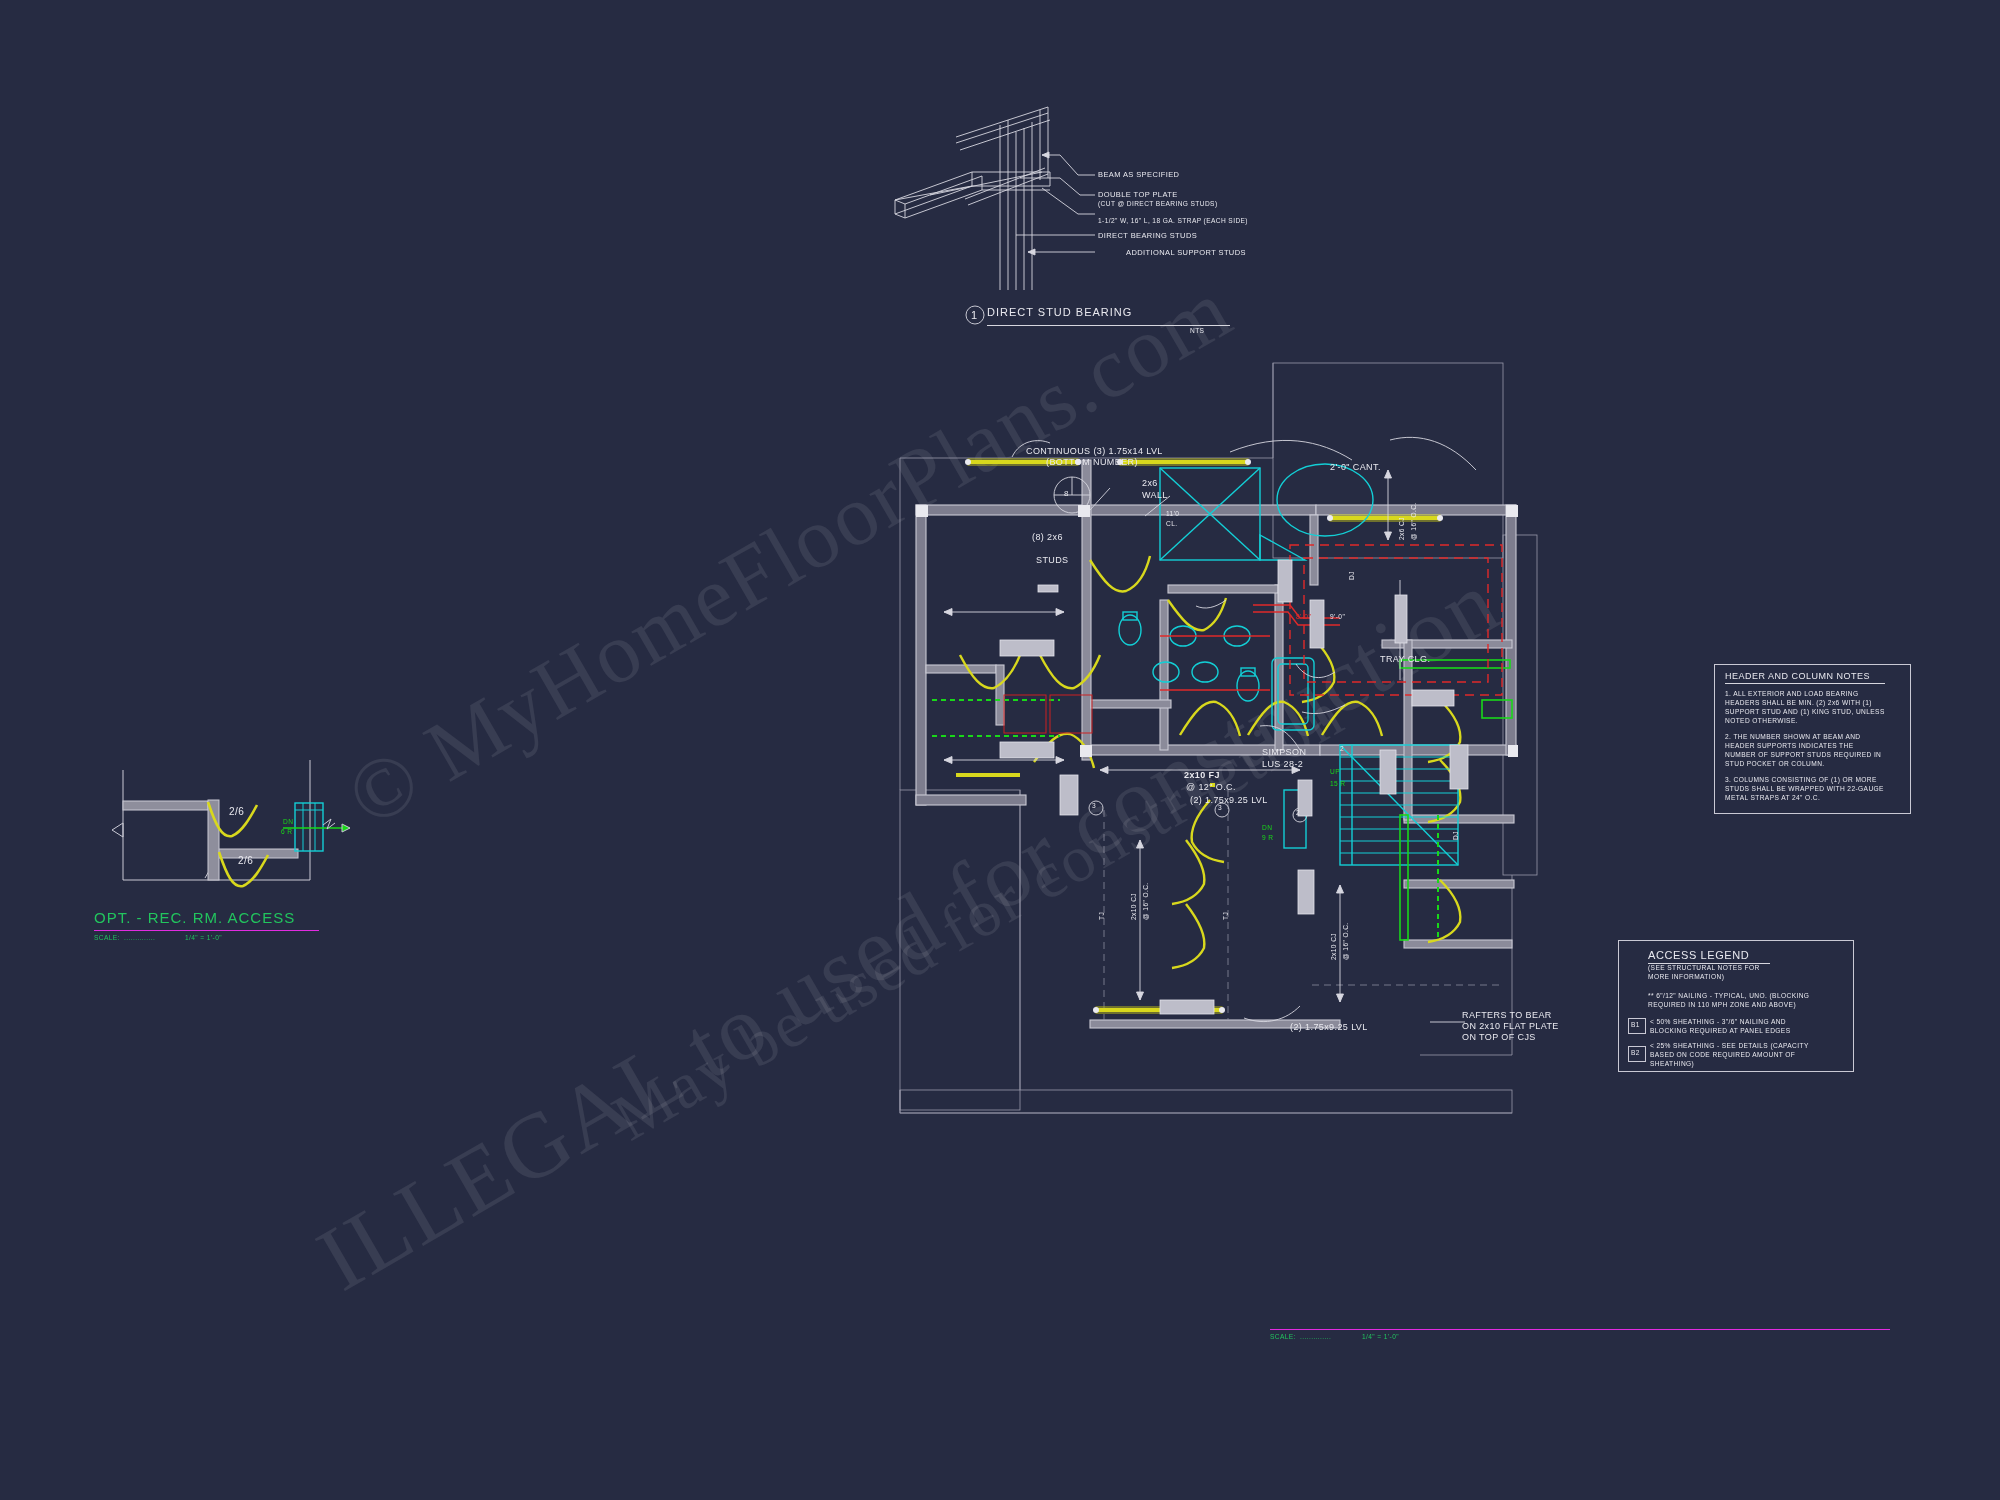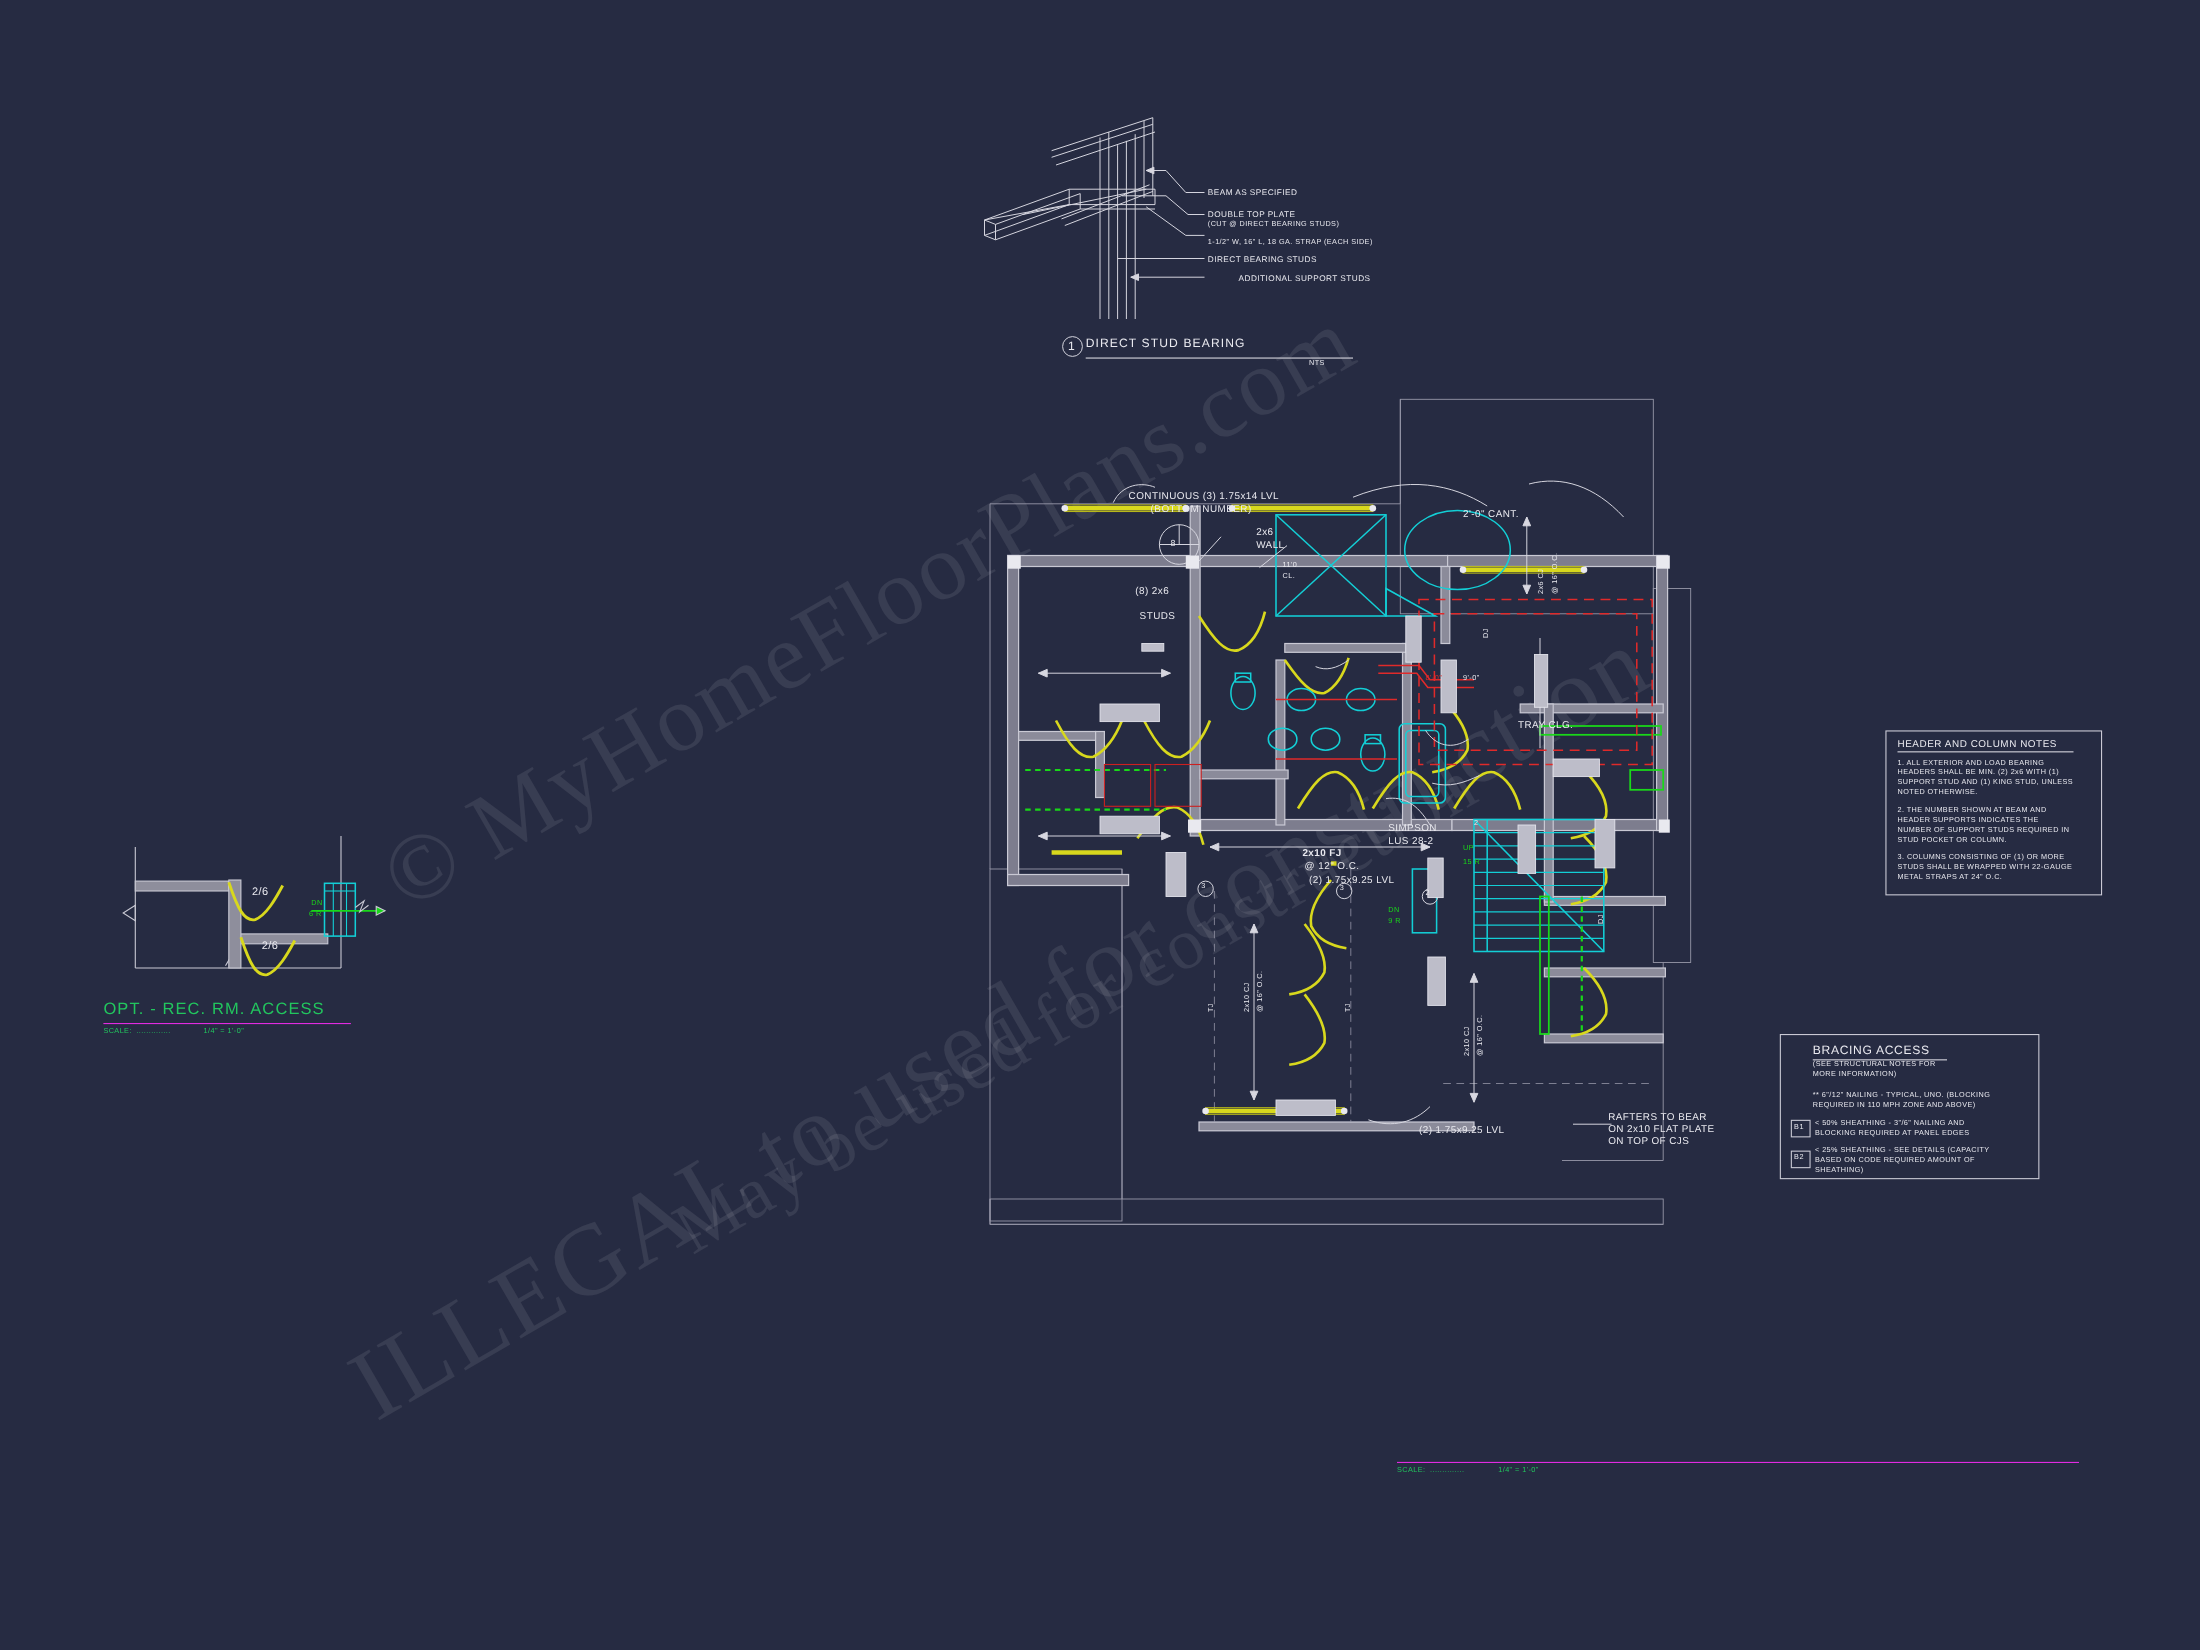--- a/index.html
+++ b/index.html
@@ -434,21 +434,21 @@
   <div class="t xs" style="left:1725px;top:717px;">NOTED OTHERWISE.</div>
   <div class="t xs" style="left:1725px;top:733px;">2. THE NUMBER SHOWN AT BEAM AND</div>
   <div class="t xs" style="left:1725px;top:742px;">HEADER SUPPORTS INDICATES THE</div>
   <div class="t xs" style="left:1725px;top:751px;">NUMBER OF SUPPORT STUDS REQUIRED IN</div>
   <div class="t xs" style="left:1725px;top:760px;">STUD POCKET OR COLUMN.</div>
   <div class="t xs" style="left:1725px;top:776px;">3. COLUMNS CONSISTING OF (1) OR MORE</div>
   <div class="t xs" style="left:1725px;top:785px;">STUDS SHALL BE WRAPPED WITH 22-GAUGE</div>
   <div class="t xs" style="left:1725px;top:794px;">METAL STRAPS AT 24" O.C.</div>
 
   <div class="box" style="left:1618px;top:940px;width:234px;height:130px;"></div>
-  <div class="t" style="left:1648px;top:948px;font-size:11px;letter-spacing:.6px;">BRACING ACCESS</div>
+  <div class="t" style="left:1648px;top:948px;font-size:11px;letter-spacing:.6px;">ACCESS LEGEND</div>
   <div class="uline" style="left:1648px;top:963px;width:122px;"></div>
   <div class="t xs" style="left:1648px;top:964px;">(SEE STRUCTURAL NOTES FOR</div>
   <div class="t xs" style="left:1648px;top:973px;">MORE INFORMATION)</div>
   <div class="t xs" style="left:1648px;top:992px;">** 6"/12" NAILING - TYPICAL, UNO. (BLOCKING</div>
   <div class="t xs" style="left:1648px;top:1001px;">REQUIRED IN 110 MPH ZONE AND ABOVE)</div>
 
   <div class="box" style="left:1628px;top:1018px;width:16px;height:14px;"></div>
   <div class="t xs" style="left:1631px;top:1021px;">B1</div>
   <div class="t xs" style="left:1650px;top:1018px;">&lt; 50% SHEATHING - 3"/6" NAILING AND</div>
   <div class="t xs" style="left:1650px;top:1027px;">BLOCKING REQUIRED AT PANEL EDGES</div>

